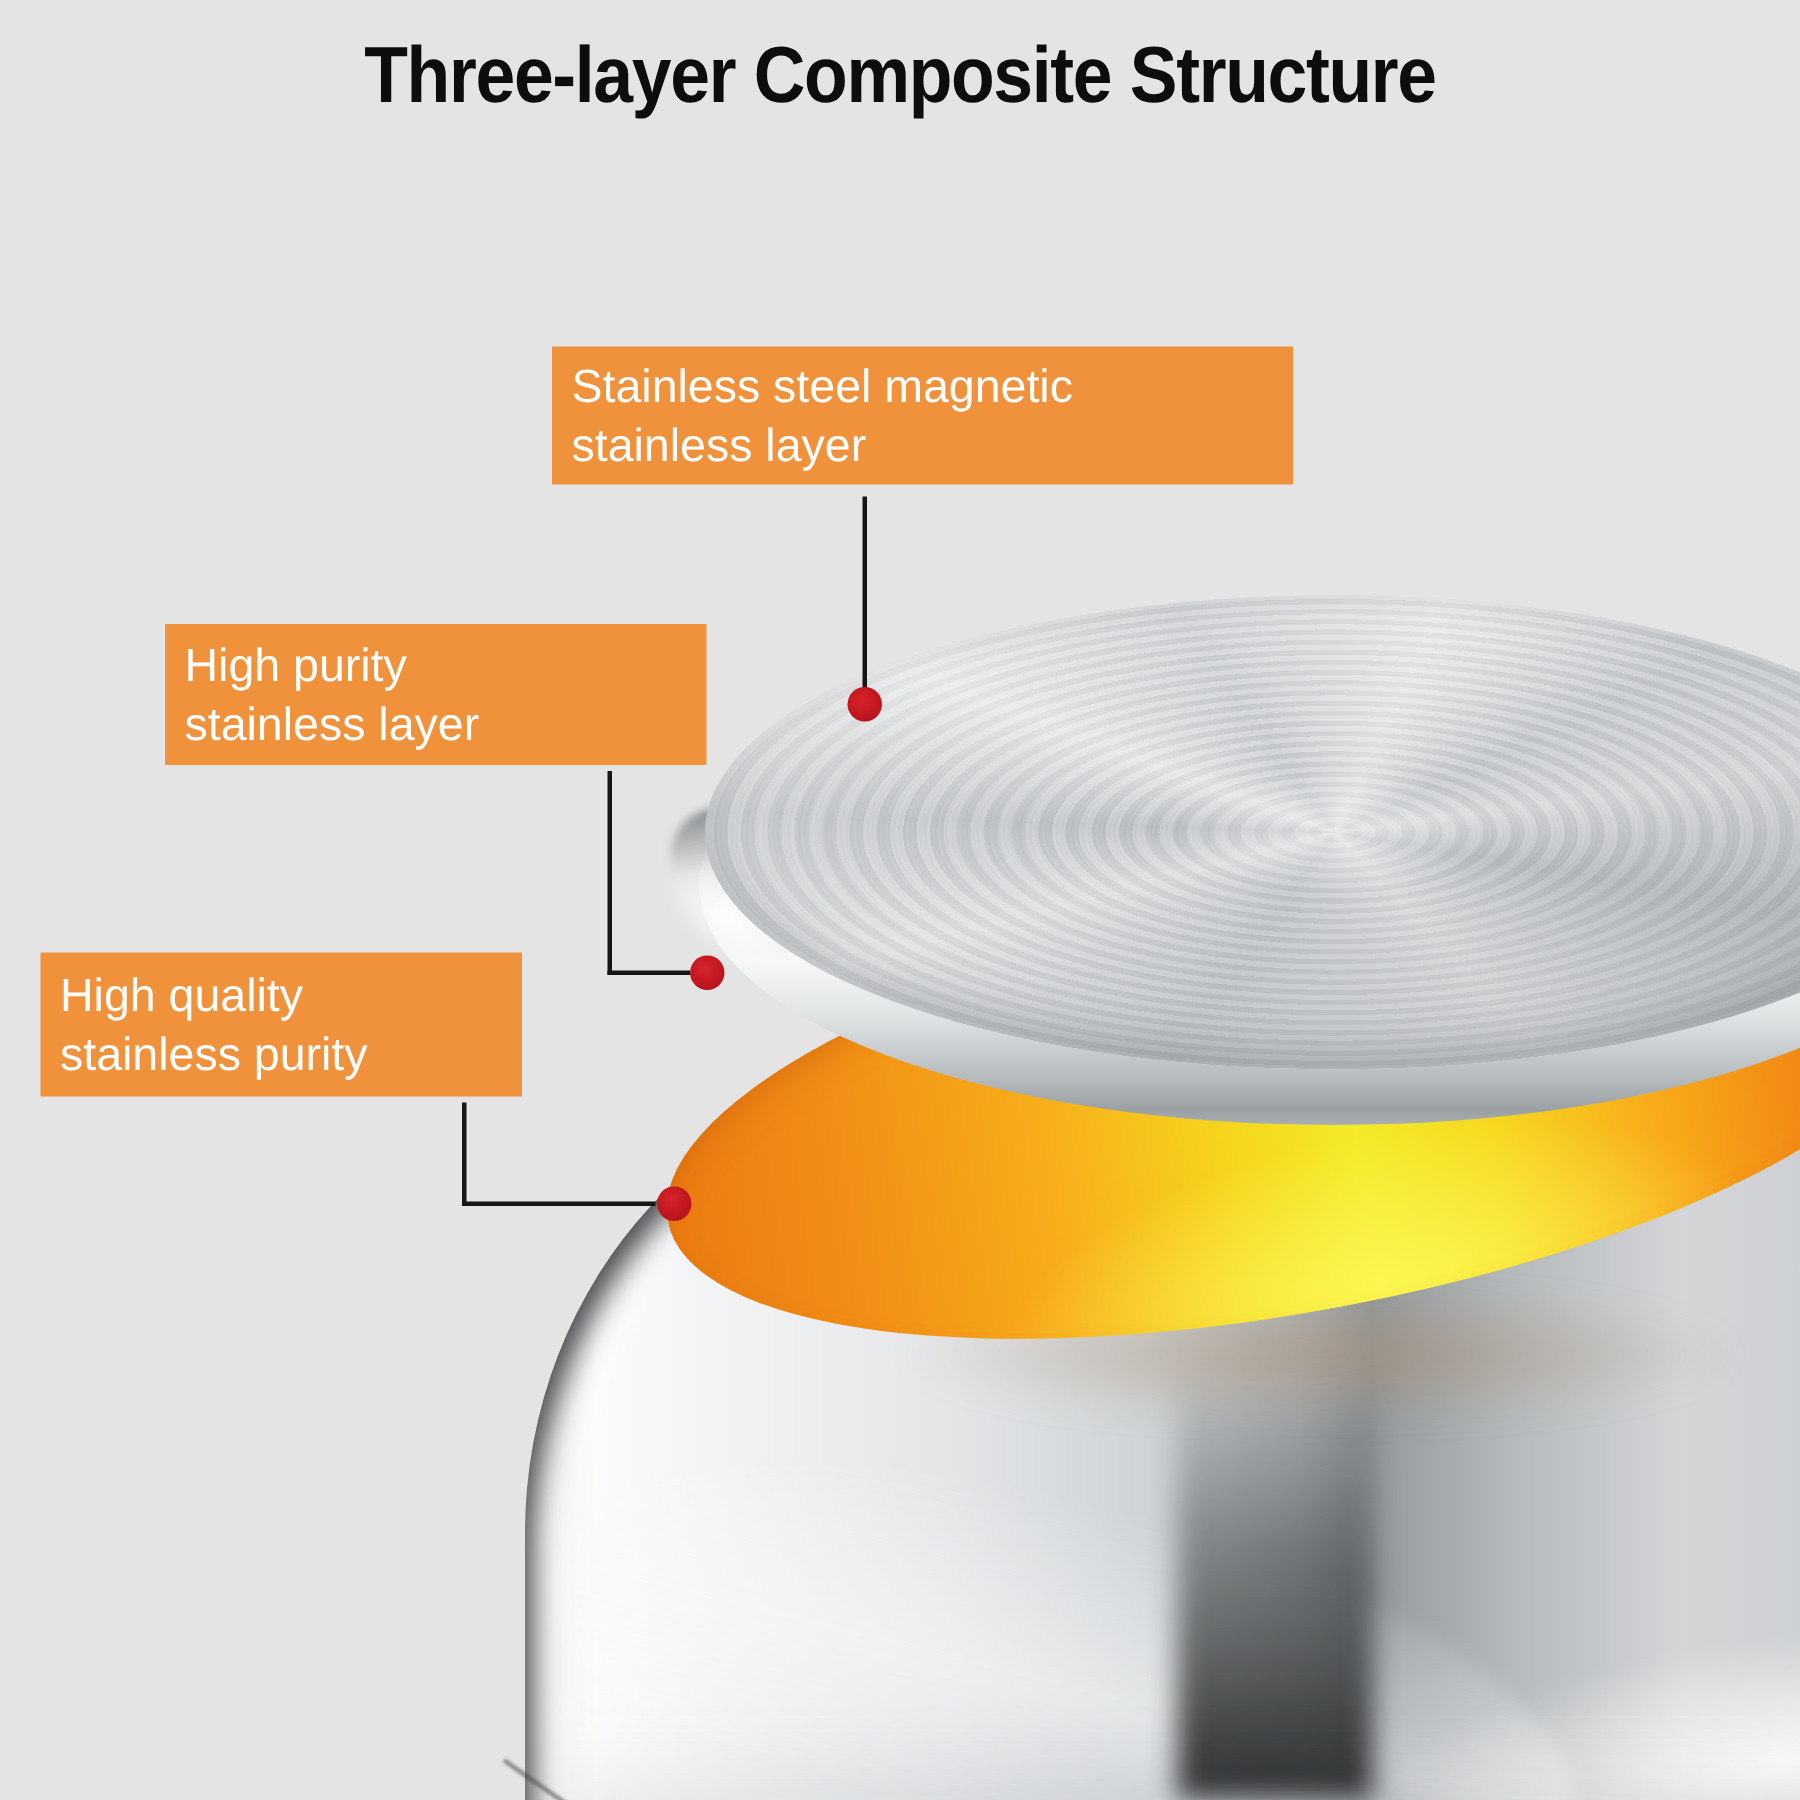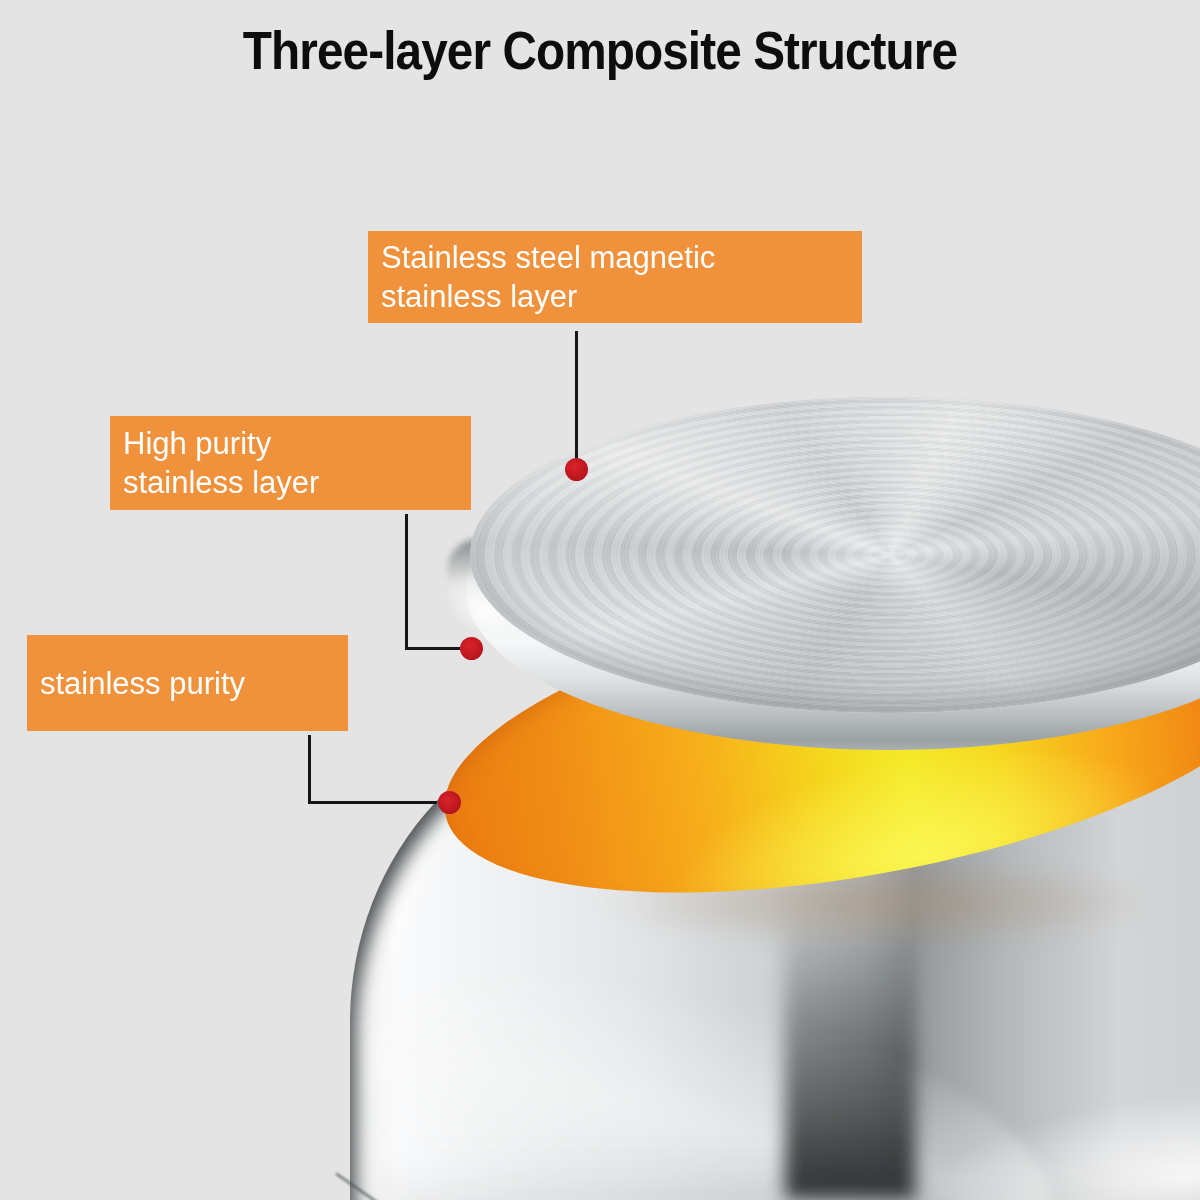--- a/index.html
+++ b/index.html
@@ -132,17 +132,18 @@
 
     <div class="label" style="left:368px;top:231px;width:494px;height:92px;">
       <span>Stainless steel magnetic</span>
       <span>stainless layer</span>
     </div>
     <div class="label" style="left:110px;top:416px;width:361px;height:94px;">
       <span>High purity</span>
       <span>stainless layer</span>
     </div>
     <div class="label" style="left:27px;top:635px;width:321px;height:96px;">
+      <span>High quality</span>
       <span>stainless purity</span>
     </div>
 
   </div>
 </div>
 
 </body></html>

